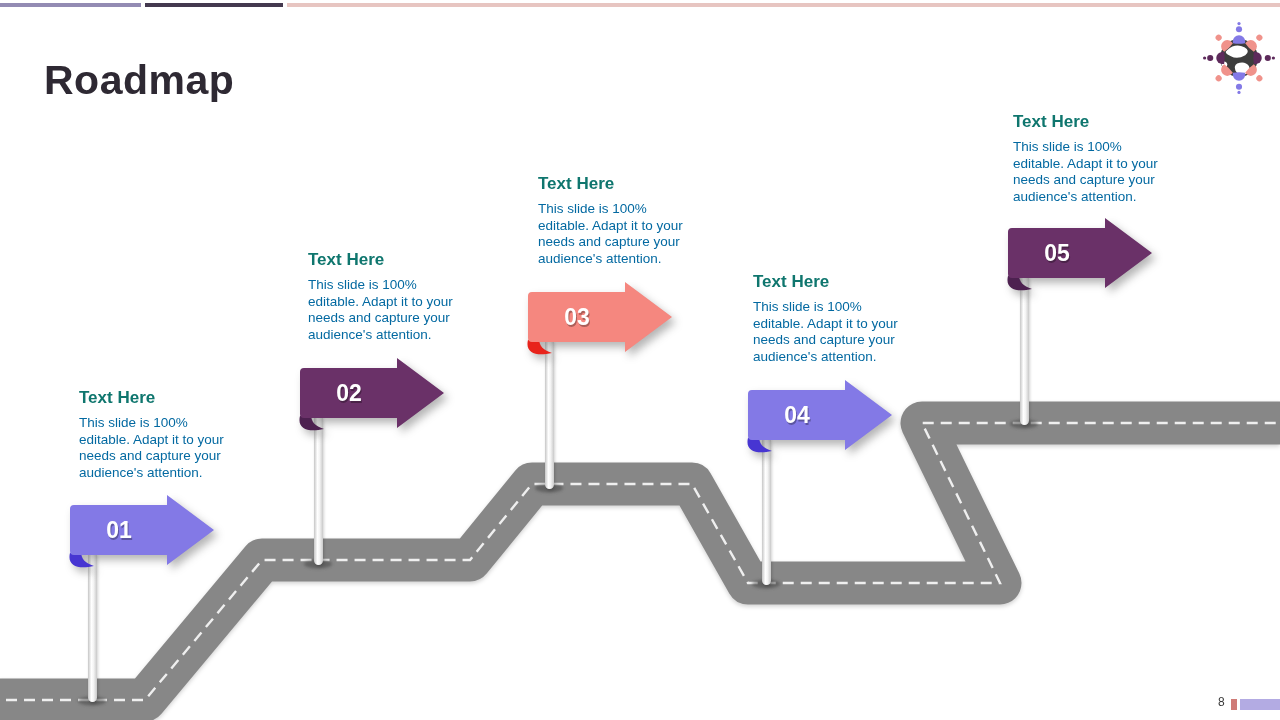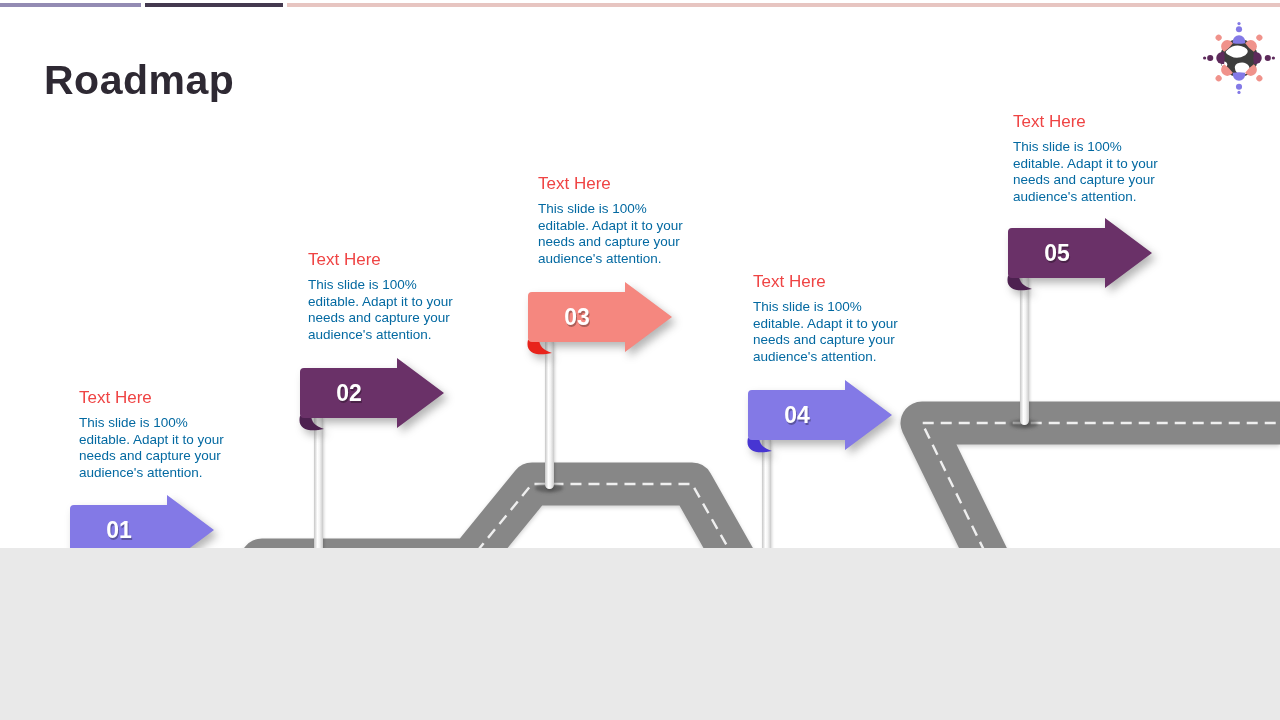--- a/index.html
+++ b/index.html
@@ -1,36 +1,36 @@
 <!DOCTYPE html>
 <html><head>
 <meta charset="utf-8">
 <style>
   html,body{margin:0;padding:0;background:#e9e9e9;}
   .slide{
-    position:relative; width:1280px; height:548px; background:#ffffff;
+    position:relative; width:1280px; height:720px; background:#ffffff;
     overflow:hidden; font-family:"Liberation Sans", sans-serif; margin:0 auto;
   }
   
   .topbar-seg{position:absolute; top:3px; height:4px;}
   .topbar-seg.s1{left:0; width:141px; background:#938bb3;}
   .topbar-seg.s2{left:145px; width:138px; background:#44394f;}
   .topbar-seg.s3{left:287px; right:0; background:#e7c5c1;}
 
   .page-title{
     position:absolute; left:44px; top:30px; font-size:41px; font-weight:bold;
     letter-spacing:.5px; color:#2e2933;
   }
   .logo{position:absolute; left:1203px; top:22px; width:72px; height:72px;}
 
   .road-svg{position:absolute; left:0; top:0; width:1280px; height:720px;
     filter:drop-shadow(0 2px 2px rgba(0,0,0,0.18));}
 
   .ms-text{position:absolute; width:170px;}
-  .ms-title{font-size:17px; font-weight:normal; color:#ef4444; margin-bottom:7px;}
+  .ms-title{font-size:17px; font-weight:bold; color:#0f766e; margin-bottom:7px;}
   .ms-desc{font-size:13.5px; line-height:16.5px; color:#0369a1;}
 
   .pole{
     position:absolute; width:9px; z-index:2;
     background:linear-gradient(to right,#c6c6c6,#ffffff 38%,#f4f4f4 62%,#c9c9c9);
     border-radius:4px 4px 5px 5px;
     box-shadow:1px 2px 3px rgba(0,0,0,0.18);
   }
   .sign{position:absolute; width:150px; height:80px; z-index:3;
     filter:drop-shadow(4px 5px 4px rgba(90,90,90,0.45));}

